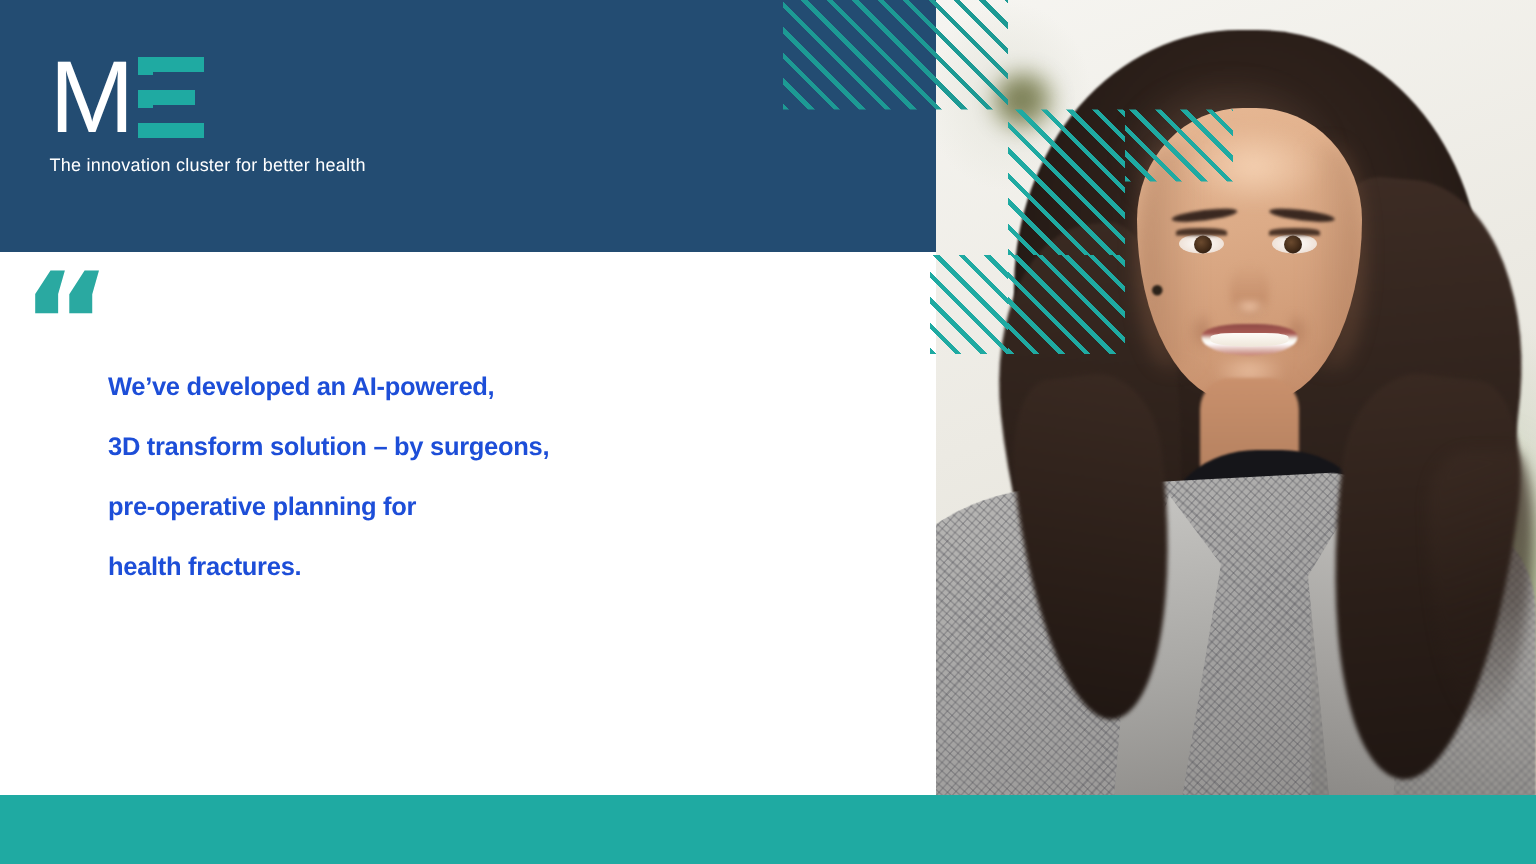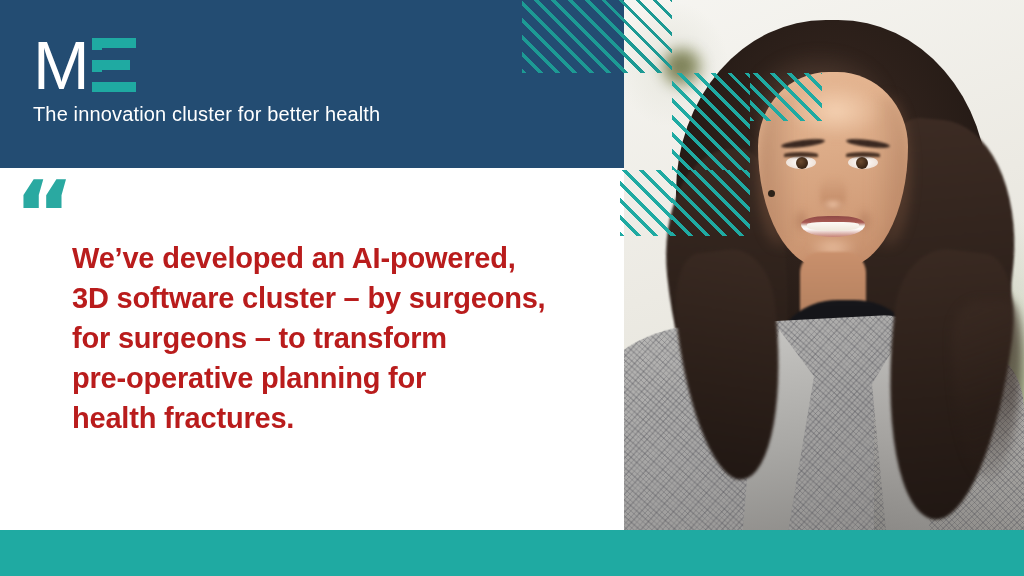--- a/index.html
+++ b/index.html
@@ -73,21 +73,21 @@
   .logo-e .bar-top    { top: 0px;  left: 0;  width: 44px; }
   .logo-e .bar-mid    { top: 22px; left: 0;  width: 38px; }
   .logo-e .bar-bot    { top: 44px; left: 0;  width: 44px; }
   .logo-e .stem-a     { position:absolute; background:#1faaa2; left:0; top:0px;  width:10px; height:12px; }
   .logo-e .stem-b     { position:absolute; background:#1faaa2; left:0; top:22px; width:10px; height:12px; }
 
   .logo-tagline {
     margin-top: 11px;
     color: #ffffff;
     font-family: "Liberation Sans", sans-serif;
-    font-size: 20px;
+    font-size: 12px;
     font-weight: 400;
     letter-spacing: 0.15px;
     white-space: nowrap;
   }
 
   
   .stripes {
     position: absolute;
   }
   .stripes-dark {
@@ -138,23 +138,23 @@
     letter-spacing: -3px;
     user-select: none;
   }
 
   .quote-text {
     position: absolute;
     left: 72px;
     top: 238px;
     width: 520px;
     z-index: 6;
-    color: #b91c1c;
+    color: #1d4ed8;
     font-family: "Liberation Sans", sans-serif;
-    font-size: 29px;
+    font-size: 17px;
     font-weight: 700;
     line-height: 40px;
     letter-spacing: -0.2px;
   }
   .quote-line { display: block; white-space: nowrap; }
 
   .attribution {
     position: absolute;
     left: 72px;
     top: 478px;
@@ -568,22 +568,21 @@
         <span class="bar bar-bot"></span>
       </span>
     </div>
     <div class="logo-tagline">The innovation cluster for better health</div>
   </div>
 
   <div class="quote-mark">“</div>
 
   <div class="quote-text">
     <span class="quote-line">We’ve developed an AI-powered,</span>
-    <span class="quote-line">3D software cluster – by surgeons,</span>
-    <span class="quote-line">for surgeons – to transform</span>
+    <span class="quote-line">3D transform solution – by surgeons,</span>
     <span class="quote-line">pre-operative planning for</span>
     <span class="quote-line">health fractures.</span>
   </div>
 
 
   <div class="bottom-bar"></div>
 
 </div>
 
 </body></html>

